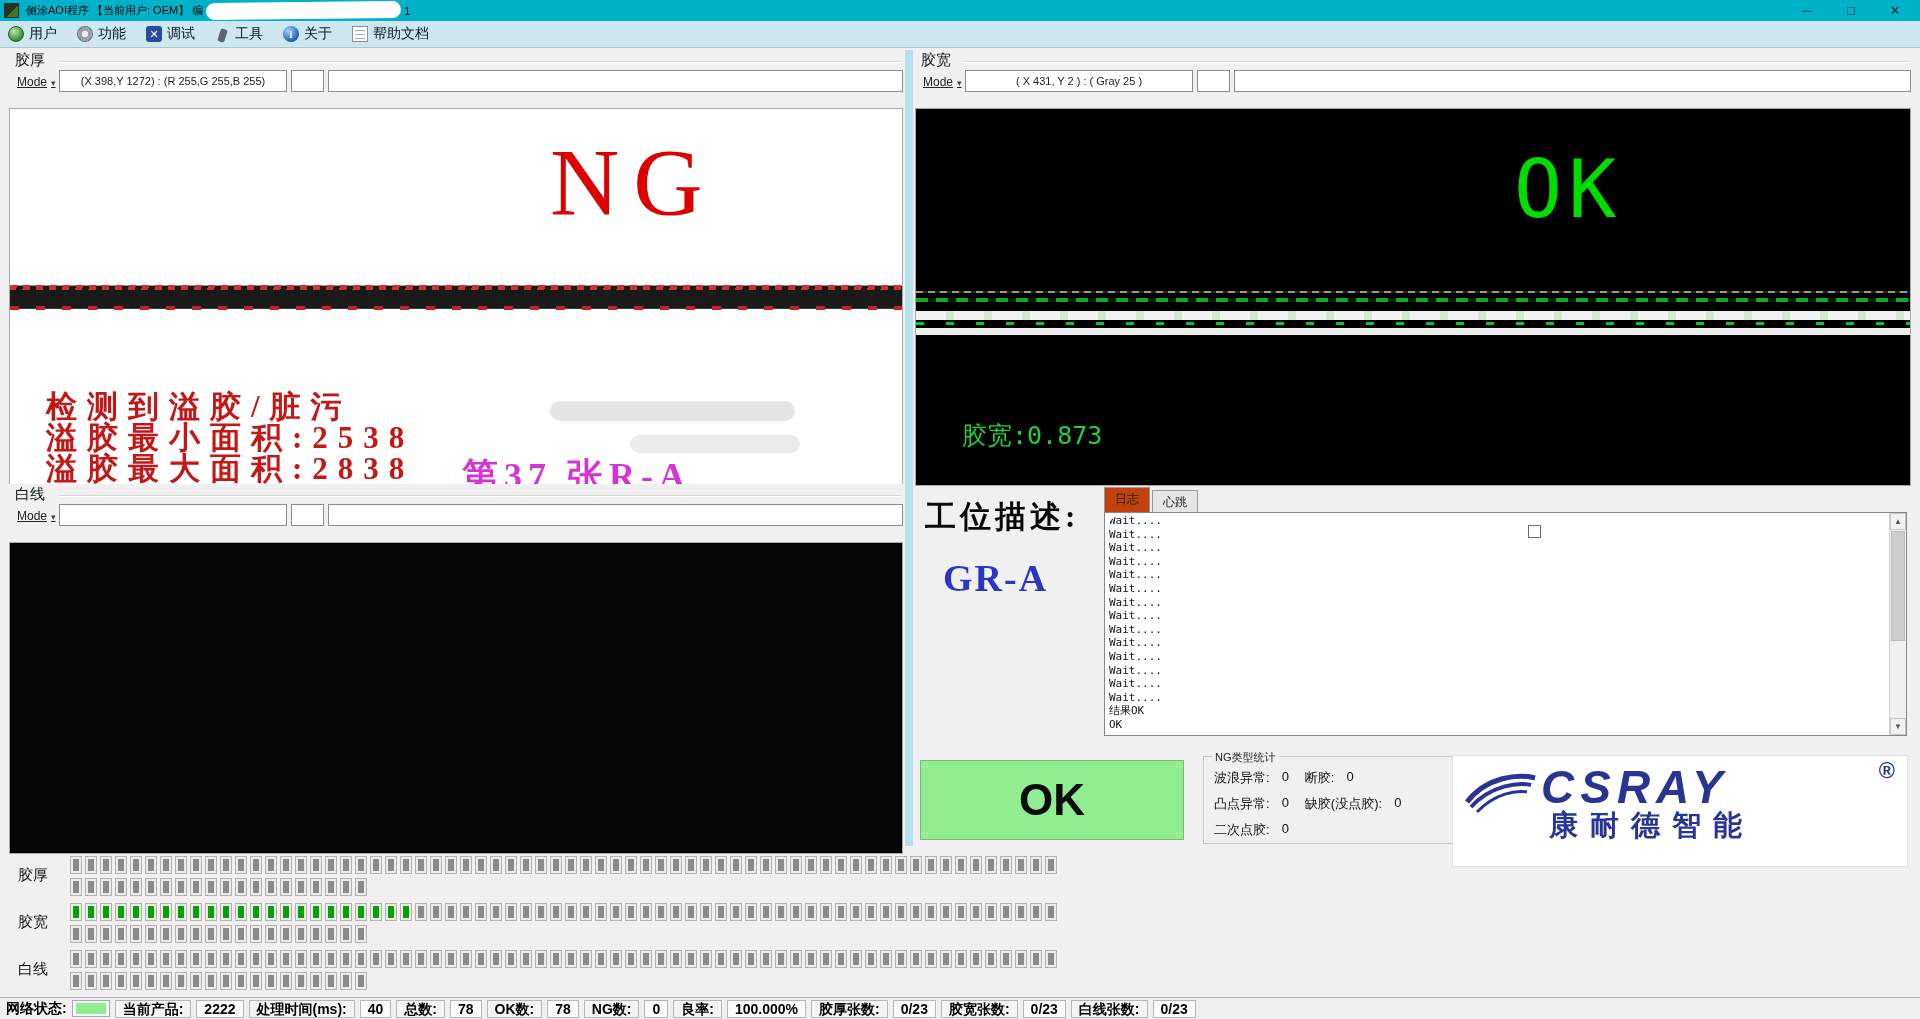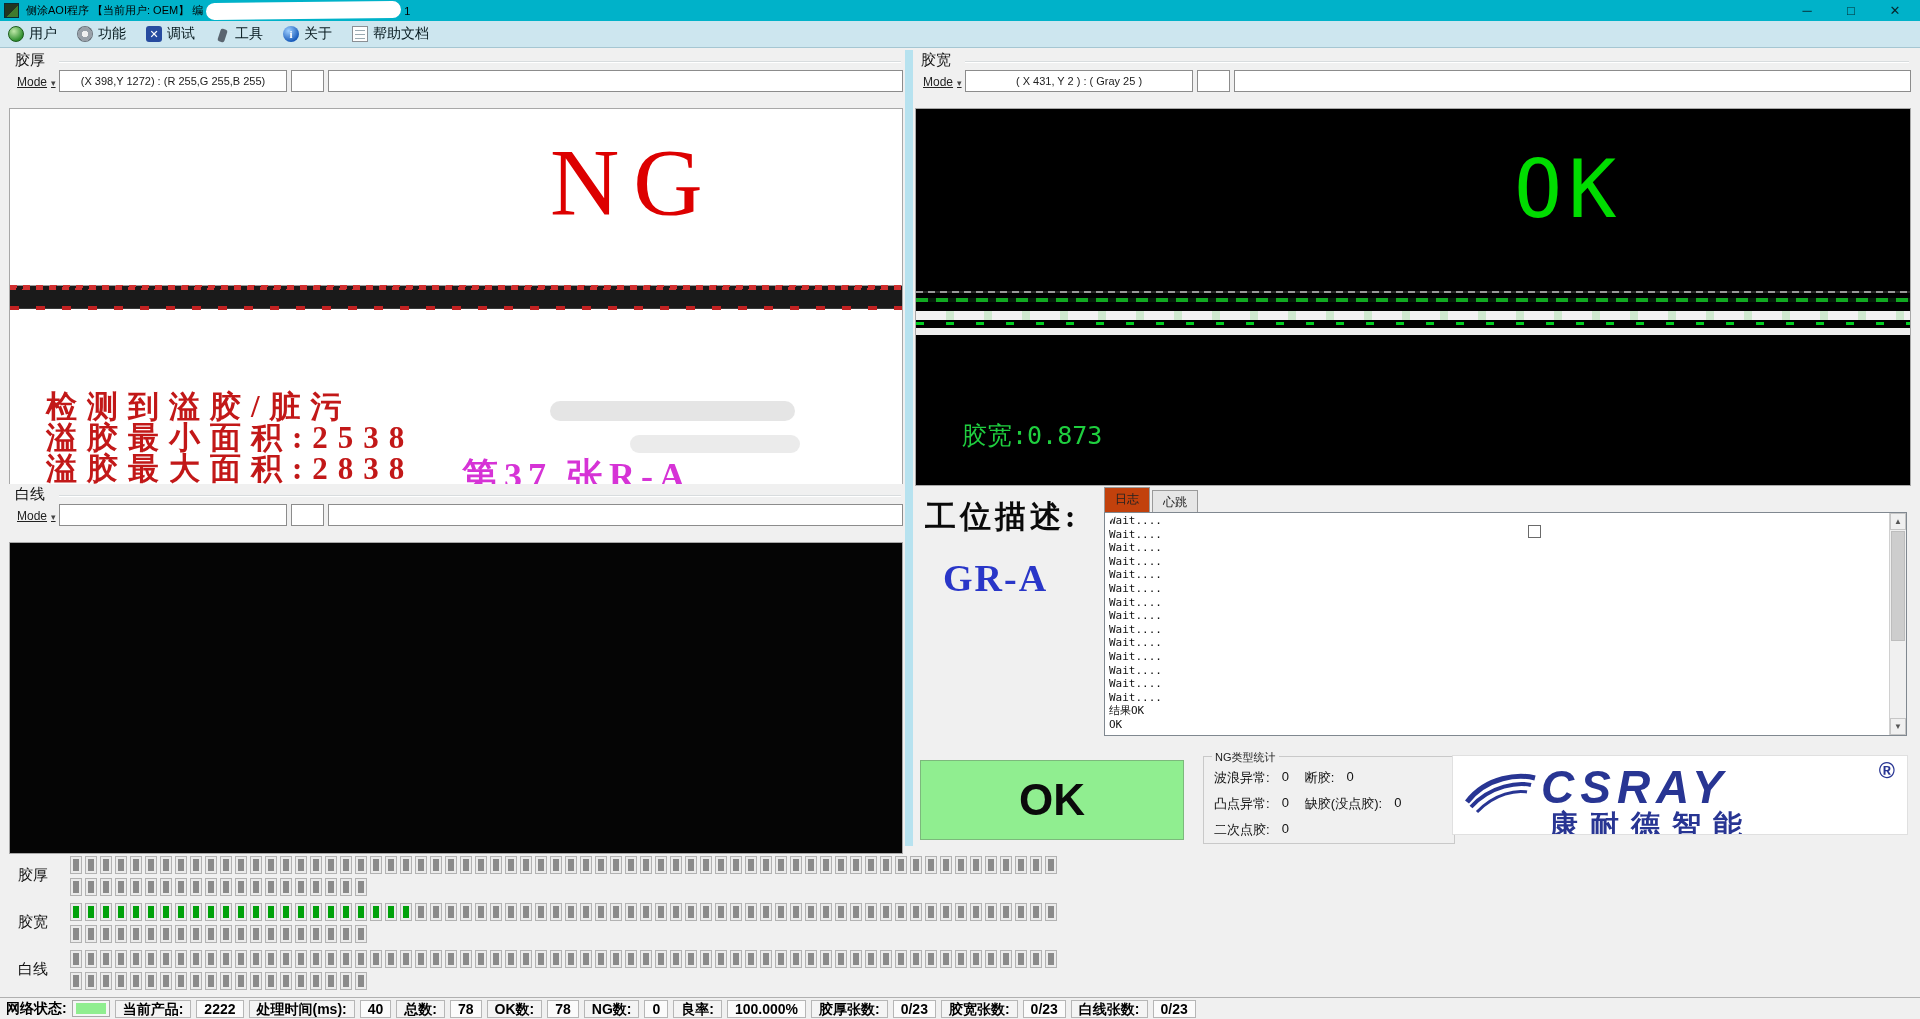--- a/index.html
+++ b/index.html
@@ -105,21 +105,21 @@
 
   .ok-button{position:absolute;left:7px;top:276px;width:264px;height:80px;background:#90ee90;border:1px solid #7cb97c;
              display:flex;align-items:center;justify-content:center;font:700 44px "Liberation Sans",sans-serif;color:#0b0b0b;}
 
   .ng-group{position:absolute;left:290px;top:272px;width:252px;height:88px;border:1px solid #c9c9c9;}
   .ng-title{position:absolute;left:8px;top:-7px;font-size:11px;background:#f0f0f0;padding:0 3px;color:#222;}
   .ng-cols{display:flex;padding:12px 4px 0 10px;gap:16px;}
   .ng-row{display:flex;margin-bottom:8px;font-size:13px;color:#111;white-space:nowrap;}
   .ng-v{margin-left:12px;}
 
-  .logo-box{position:absolute;left:539px;top:271px;width:456px;height:80px;background:#fff;border:1px solid #e0e0e0;overflow:hidden;}
+  .logo-box{position:absolute;left:539px;top:271px;width:456px;height:112px;background:#fff;border:1px solid #e0e0e0;overflow:hidden;}
   .logo-swoosh{position:absolute;left:8px;top:12px;}
   .logo-brand{position:absolute;left:88px;top:4px;font:700 46px "Liberation Sans",sans-serif;font-style:italic;
               color:#283593;letter-spacing:6px;}
   .logo-reg{position:absolute;right:12px;top:2px;font-size:22px;font-weight:700;color:#283593;}
   .logo-sub{position:absolute;left:96px;top:50px;font-weight:700;font-size:29px;color:#283593;letter-spacing:12px;}
 
   
   #strips{position:absolute;left:0;top:856px;width:1920px;}
   .strip-group{position:relative;padding-left:70px;height:40px;margin-bottom:7px;white-space:nowrap;}
   .strip-label{position:absolute;left:18px;top:10px;font-size:15px;color:#111;}

